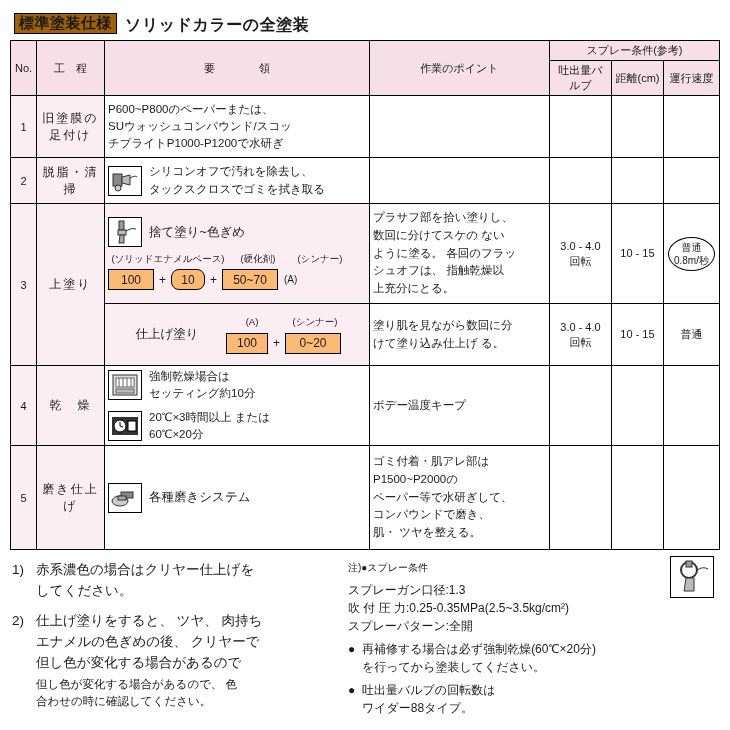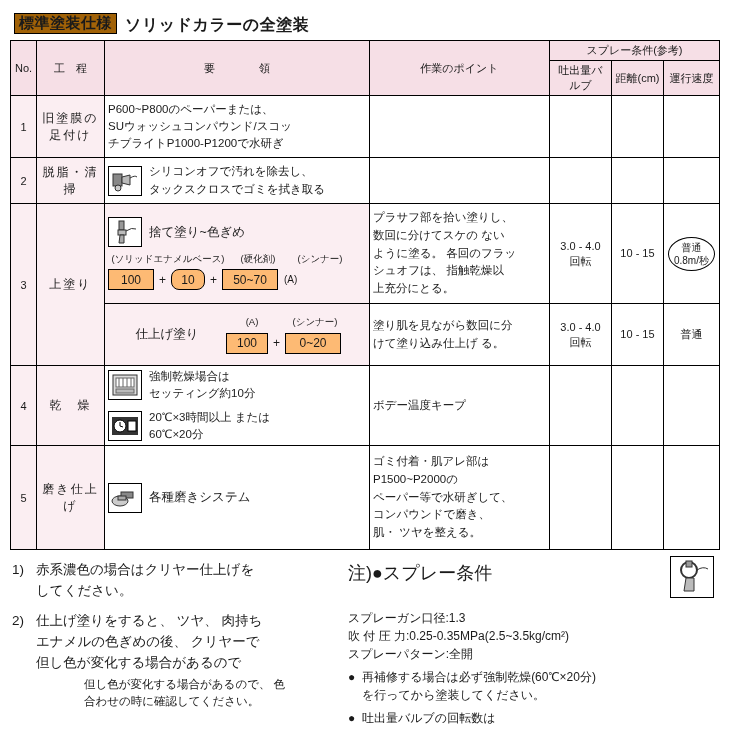--- a/index.html
+++ b/index.html
@@ -96,21 +96,21 @@
     line-height:1.3;
     text-align:center;
   }
 
   
   .footer { display:flex; margin-top:10px; padding:0 2px; }
   .foot-left { width:330px; font-size:13.5px; line-height:1.55; }
   .foot-right { flex:1; font-size:12px; line-height:1.5; position:relative; padding-left:6px;}
   .foot-item { display:flex; margin-bottom:9px; }
   .foot-marker { width:24px; flex:0 0 24px; }
-  .foot-sub { font-size:11.5px; line-height:1.5; margin-top:2px;margin-left:48px;}
+  .foot-sub { font-size:11.5px; line-height:1.5; margin-top:2px;}
   .bullet-item { display:flex; margin-top:5px; }
   .bullet-dot { width:14px; flex:0 0 14px; }
   .spray-icon-box {
     position:absolute; right:4px; top:-4px;
     width:44px; height:42px; border:1px solid #000; background:#fff;
     display:flex; align-items:center; justify-content:center;
   }
 </style>
 </head>
 <body>
@@ -363,21 +363,21 @@
 
     <div class="foot-right">
       <div class="spray-icon-box">
         <svg width="40" height="38" viewBox="0 0 40 38">
           <circle cx="17" cy="12" r="8" fill="none" stroke="#333" stroke-width="2"></circle>
           <rect x="14" y="3" width="6" height="6" fill="#999" stroke="#333"></rect>
           <path d="M14 20 L12 33 L22 33 L22 20 Z" fill="#bbb" stroke="#333"></path>
           <path d="M25 12 q6 -4 11 -1" stroke="#333" fill="none"></path>
         </svg>
       </div>
-      <div style="font-size:18px;margin-bottom:22px;">注)●スプレー条件</div>
+      <div style="font-size:10px;margin-bottom:6px;">注)●スプレー条件</div>
       <div>スプレーガン口径:1.3</div>
       <div>吹 付 圧 力:0.25-0.35MPa(2.5~3.5kg/cm²)</div>
       <div>スプレーパターン:全開</div>
 
       <div class="bullet-item">
         <div class="bullet-dot">●</div>
         <div>
           <div>再補修する場合は必ず強制乾燥(60℃×20分)</div>
           <div>を行ってから塗装してください。</div>
         </div>

